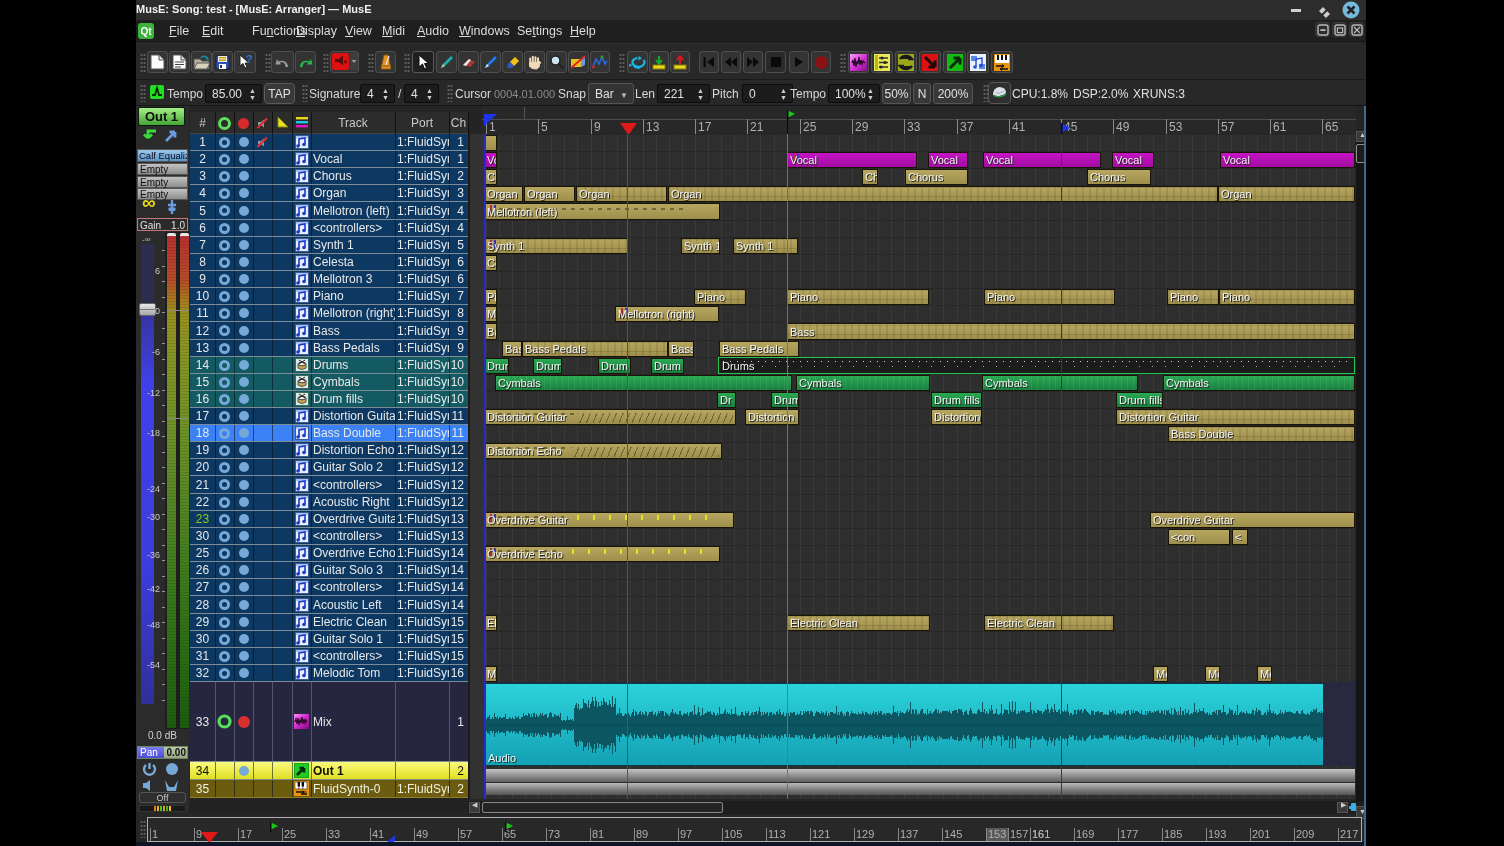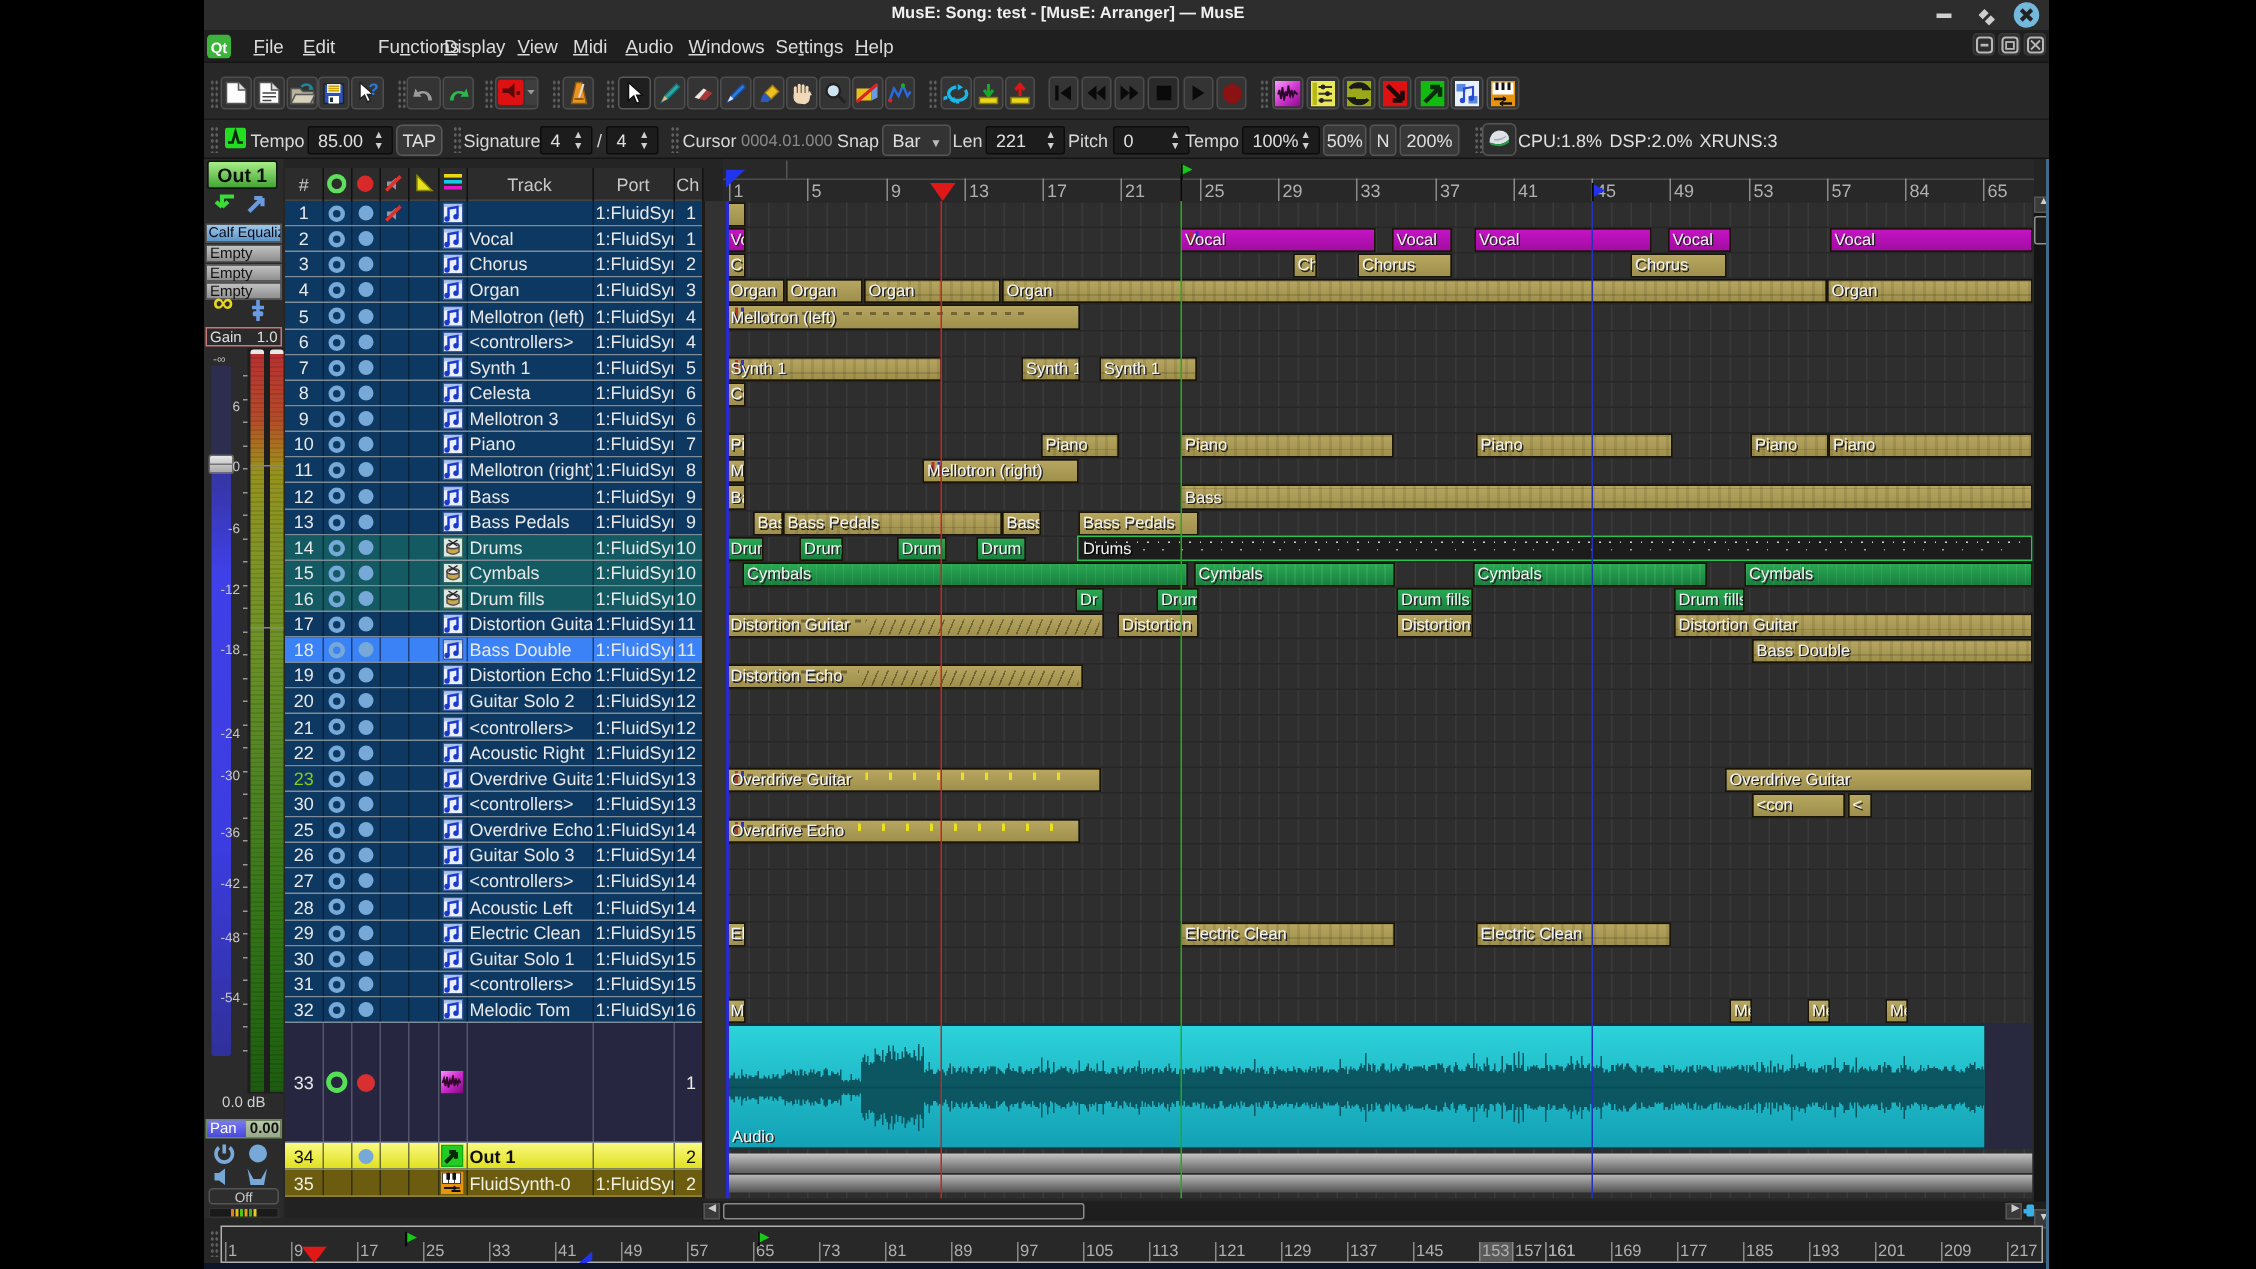--- a/index.html
+++ b/index.html
@@ -14,21 +14,21 @@
 .plab{position:absolute;left:2px;bottom:1px;color:#f4f4f4;font-size:11px;white-space:nowrap;text-shadow:1px 1px 0 #222}
 .part.dash{background-image:repeating-linear-gradient(90deg,rgba(30,25,5,.10) 0 2px,transparent 2px 7px),repeating-linear-gradient(0deg,transparent 0 4px,rgba(30,25,5,.14) 4px 5px,transparent 5px 9px),linear-gradient(#b6a660,#9e8f4c)}
 .pg.dash{background-image:repeating-linear-gradient(90deg,rgba(240,255,240,.08) 0 1px,transparent 1px 6px),linear-gradient(#2aa852,#188040)}
 .pm.dash{background-image:linear-gradient(#c414c4,#a20ca2)}
 .row{position:absolute;left:54px;width:278px;border-bottom:1px solid #7e8c97;background:#0d3862;color:#e8e8e8;font-size:12px}
 .cell{position:absolute;top:0;height:100%;display:flex;align-items:center;justify-content:center}
 .csep{position:absolute;top:0;width:1px;height:100%;background:rgba(5,15,25,.55)}
 </style></head><body>
 <div id="w">
 <div style="position:absolute;left:0;top:0;width:1230px;height:20px;background:#2d2d2d"></div>
-<div style="position:absolute;left:0;top:3px;width:1152px;height:15px;color:#f0f0f0;font-size:11px;font-weight:bold;text-align:center">MusE: Song: test - [MusE: Arranger] — MusE</div>
+<div style="position:absolute;left:0;top:3px;width:1152px;height:15px;color:#f0f0f0;font-size:11px;font-weight:bold;">MusE: Song: test - [MusE: Arranger] — MusE</div>
 <div style="position:absolute;left:1155px;top:9px;width:10px;height:3px;background:#d0d0d0"></div>
 <div class="ab" style="left:1183px;top:4px"><svg width="11" height="11" viewBox="0 0 11 11">
         <path d="M1 10 L10 1" stroke="#2b2b2b" stroke-width="3"></path>
         <path d="M0 4 L4 0 L11 7 L7 11 Z" fill="#cccccc"></path>
         <path d="M1 10 L10 1" stroke="#2b2b2b" stroke-width="2"></path>
       </svg></div>
 <div class="ab" style="left:1206px;top:1px"><svg width="18" height="18" viewBox="0 0 18 18">
         <circle cx="9" cy="9" r="8.5" fill="#74b8dc"></circle>
         <path d="M5.5 5.5 L12.5 12.5 M12.5 5.5 L5.5 12.5" stroke="#222" stroke-width="2.6"></path>
       </svg></div>
@@ -1348,20 +1348,21 @@
             <linearGradient id="mg" x1="0" y1="0" x2="1" y2="1">
               <stop offset="0" stop-color="#ff8aff"></stop>
               <stop offset=".5" stop-color="#cc2acc"></stop>
               <stop offset="1" stop-color="#7a0a7a"></stop>
             </linearGradient>
           </defs>
           <rect width="15" height="15" fill="url(#mg)"></rect>
           <path d="M1 8 L2 5 L3 10 L4 4 L5 11 L6 6 L7 9 L8 3 L9 10 L10 5 L11 9 L12 6 L13 8" stroke="#30082a" stroke-width="1.2" fill="none"></path>
         </svg>
       </div>
+<div class="cell" style="left:123px;width:82px;justify-content:flex-start;font-weight:normal;overflow:hidden;white-space:nowrap">Mix</div>
 <div class="cell" style="left:207px;width:52px;justify-content:flex-start;overflow:hidden;white-space:nowrap"></div>
 <div class="cell" style="left:259px;width:15px;justify-content:flex-end">1</div>
 <div class="csep" style="left:25px;background:rgba(120,125,140,.55)"></div>
 <div class="csep" style="left:44px;background:rgba(120,125,140,.55)"></div>
 <div class="csep" style="left:63px;background:rgba(120,125,140,.55)"></div>
 <div class="csep" style="left:82px;background:rgba(120,125,140,.55)"></div>
 <div class="csep" style="left:102px;background:rgba(120,125,140,.55)"></div>
 <div class="csep" style="left:121px;background:rgba(120,125,140,.55)"></div>
 <div class="csep" style="left:205px;background:rgba(120,125,140,.55)"></div>
 <div class="csep" style="left:259px;background:rgba(120,125,140,.55)"></div>
@@ -1549,21 +1550,21 @@
 <div style="position:absolute;left:876px;top:120px;color:#b0b0b0;font-size:12px">41</div>
 <div style="position:absolute;left:925px;top:119px;width:1px;height:15px;background:#8a8a8a"></div>
 <div style="position:absolute;left:928px;top:120px;color:#b0b0b0;font-size:12px">45</div>
 <div style="position:absolute;left:977px;top:119px;width:1px;height:15px;background:#8a8a8a"></div>
 <div style="position:absolute;left:980px;top:120px;color:#b0b0b0;font-size:12px">49</div>
 <div style="position:absolute;left:1030px;top:119px;width:1px;height:15px;background:#8a8a8a"></div>
 <div style="position:absolute;left:1033px;top:120px;color:#b0b0b0;font-size:12px">53</div>
 <div style="position:absolute;left:1082px;top:119px;width:1px;height:15px;background:#8a8a8a"></div>
 <div style="position:absolute;left:1085px;top:120px;color:#b0b0b0;font-size:12px">57</div>
 <div style="position:absolute;left:1134px;top:119px;width:1px;height:15px;background:#8a8a8a"></div>
-<div style="position:absolute;left:1137px;top:120px;color:#b0b0b0;font-size:12px">84</div>
+<div style="position:absolute;left:1137px;top:120px;color:#b0b0b0;font-size:12px">61</div>
 <div style="position:absolute;left:1186px;top:119px;width:1px;height:15px;background:#8a8a8a"></div>
 <div style="position:absolute;left:1189px;top:120px;color:#b0b0b0;font-size:12px">65</div>
 <div class="ab" style="left:348px;top:112px"><svg width="13" height="12" viewBox="0 0 13 12">
         <path d="M0 0 L13 0 L0 12 Z" fill="#2233ee"></path>
       </svg></div>
 <div class="ab" style="left:484px;top:121px"><svg width="17" height="12" viewBox="0 0 17 12">
         <path d="M0 0 L17 0 L8.5 12 Z" fill="#e01818"></path>
       </svg></div>
 <div class="ab" style="left:651px;top:107px"><svg width="8" height="11" viewBox="0 0 8 11">
         <path d="M0 0 L8 4 L0 8 Z" fill="#18c818"></path>

